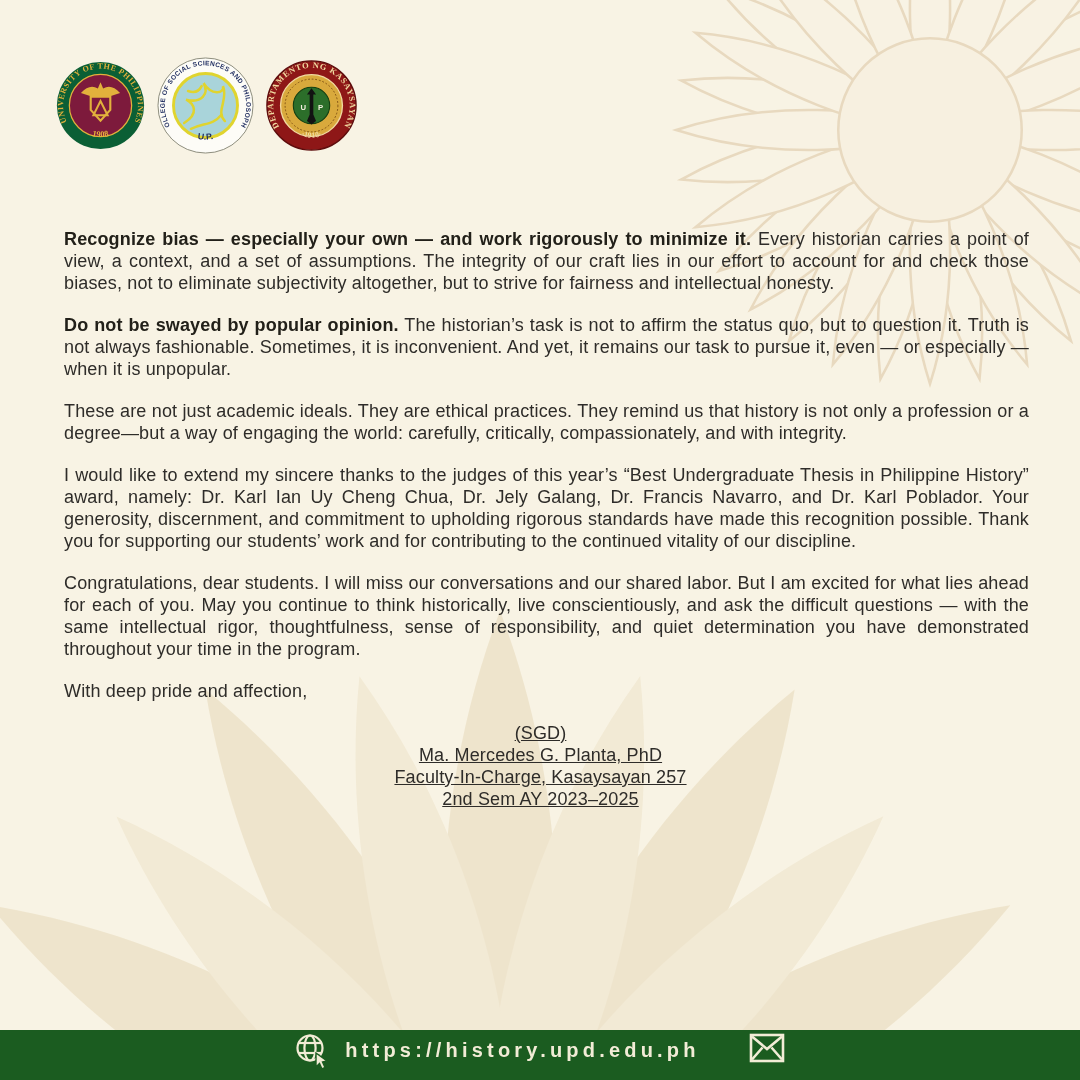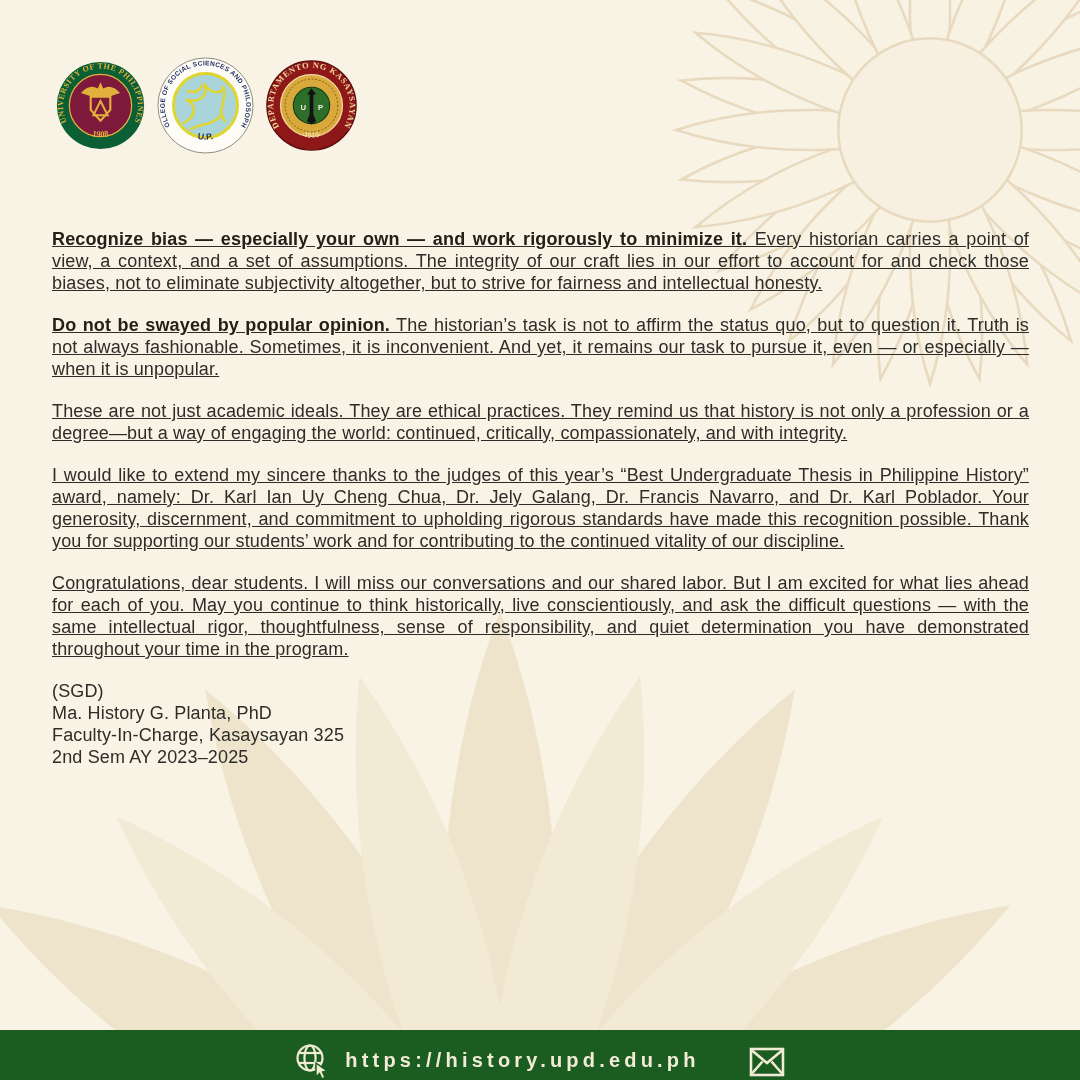--- a/index.html
+++ b/index.html
@@ -14,28 +14,28 @@
   .wm-bl{left:-150px; top:550px; width:1300px; height:1300px; opacity:.55;}
   
   .logos{position:absolute; left:56px; top:57px; display:flex; align-items:center; gap:12px;}
   .logos svg{display:block;}
   
   .content{
     position:absolute; left:52px; top:228px; width:977px;
     color:#2e2c29; font-size:18px; line-height:22px;
     text-align:justify; letter-spacing:.15px;
   }
-  .content p{margin:0 0 20px 0;text-decoration:underline;}
+  .content p{margin:0 0 20px 12px;}
   .content b{font-weight:700; color:#222019;}
   .signature{margin-top:0;}
-  .signature div{line-height:22px; text-align:left;}
+  .signature div{line-height:22px; text-align:center;text-decoration:underline;}
   
   .footer{
     position:absolute; left:0; bottom:0; width:1080px; height:50px;
-    background:#1b5c20; display:flex; align-items:flex-end; justify-content:center; gap:46px;
+    background:#1b5c20; display:flex; align-items:flex-start; justify-content:center; gap:46px;
   }
   .footer .group{display:flex; align-items:center; gap:13px; cursor:pointer;}
   .footer .ftext{
     color:#f2ecd6; font-weight:700; font-size:20px; letter-spacing:4.2px; white-space:nowrap;
   }
   .footer svg{display:block;}
 </style>
 </head>
 <body>
 
@@ -173,27 +173,28 @@
       </text>
       <text font-size="8.5" font-weight="bold" fill="#f0d9a0" font-family="Liberation Serif, serif">
         <textPath href="#kasBot" startOffset="50%" text-anchor="middle">·1910·</textPath>
       </text>
     </svg>
   </div>
 
   <div class="content">
     <p><b>Recognize bias — especially your own — and work rigorously to minimize it.</b><span> Every historian carries a point of view, a context, and a set of assumptions. The integrity of our craft lies in our effort to account for and check those biases, not to eliminate subjectivity altogether, but to strive for fairness and intellectual honesty.</span></p>
     <p><b>Do not be swayed by popular opinion.</b><span> The historian’s task is not to affirm the status quo, but to question it. Truth is not always fashionable. Sometimes, it is inconvenient. And yet, it remains our task to pursue it, even — or especially — when it is unpopular.</span></p>
-    <p><span>These are not just academic ideals. They are ethical practices. They remind us that history is not only a profession or a degree—but a way of engaging the world: continued, critically, compassionately, and with integrity.</span></p>
+    <p><span>These are not just academic ideals. They are ethical practices. They remind us that history is not only a profession or a degree—but a way of engaging the world: carefully, critically, compassionately, and with integrity.</span></p>
     <p><span>I would like to extend my sincere thanks to the judges of this year’s “Best Undergraduate Thesis in Philippine History” award, namely: Dr. Karl Ian Uy Cheng Chua, Dr. Jely Galang, Dr. Francis Navarro, and Dr. Karl Poblador. Your generosity, discernment, and commitment to upholding rigorous standards have made this recognition possible. Thank you for supporting our students’ work and for contributing to the continued vitality of our discipline.</span></p>
     <p><span>Congratulations, dear students. I will miss our conversations and our shared labor. But I am excited for what lies ahead for each of you. May you continue to think historically, live conscientiously, and ask the difficult questions — with the same intellectual rigor, thoughtfulness, sense of responsibility, and quiet determination you have demonstrated throughout your time in the program.</span></p>
+    <p style="text-align:left;">With deep pride and affection,</p>
     <div class="signature">
       <div>(SGD)</div>
-      <div>Ma. History G. Planta, PhD</div>
-      <div>Faculty-In-Charge, Kasaysayan 325</div>
+      <div>Ma. Mercedes G. Planta, PhD</div>
+      <div>Faculty-In-Charge, Kasaysayan 257</div>
       <div>2nd Sem AY 2023–2025</div>
     </div>
   </div>
 
   <div class="footer">
     <div class="group">
       <svg width="40" height="40" viewBox="0 0 40 40">
         <g stroke="#f2ecd6" stroke-width="2.2" fill="none">
           <circle cx="18" cy="18" r="12.5"></circle>
           <ellipse cx="18" cy="18" rx="5.6" ry="12.5"></ellipse>

